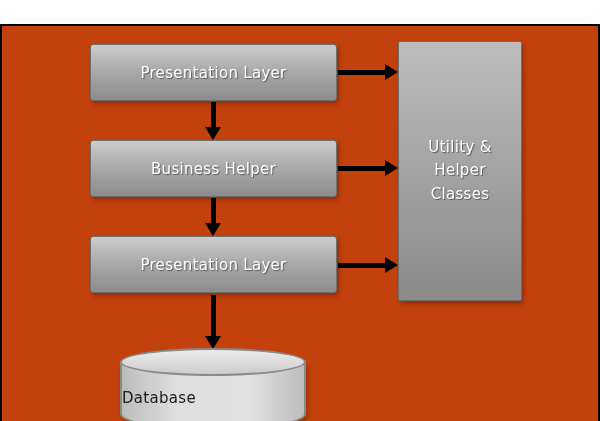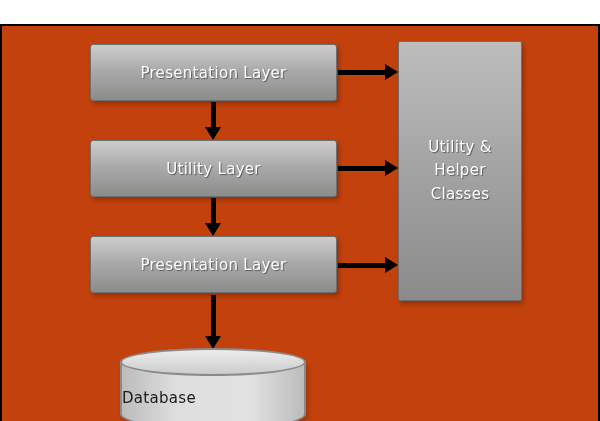--- a/index.html
+++ b/index.html
@@ -140,21 +140,21 @@
 </head>
 <body>
 
 <div id="canvas">
 
   <div class="layer-box" id="box-presentation">
     <span class="label">Presentation Layer</span>
   </div>
 
   <div class="layer-box" id="box-business">
-    <span class="label">Utility Layer</span>
+    <span class="label">Business Helper</span>
   </div>
 
   <div class="layer-box" id="box-persistence">
     <span class="label">Presentation Layer</span>
   </div>
 
   <div class="utility-box">
     <span class="label">Utility &amp; Helper Classes</span>
   </div>
 

